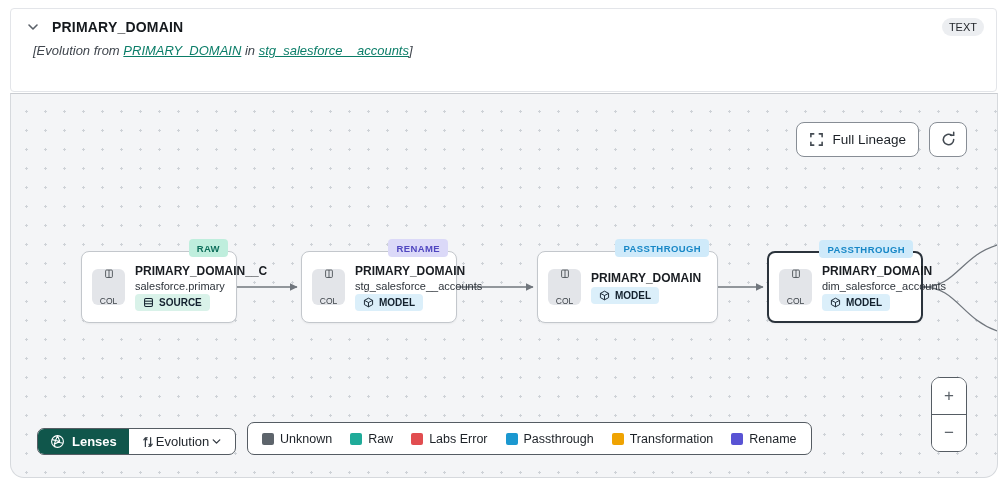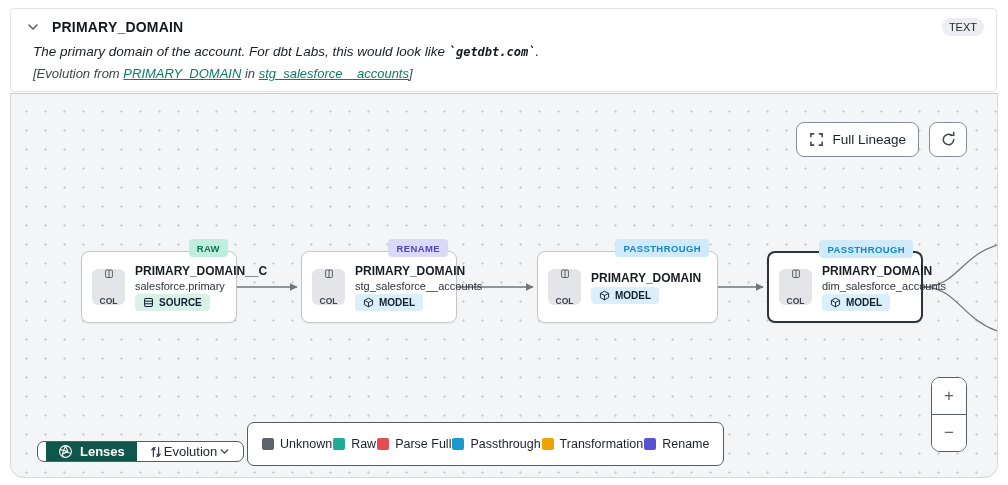--- a/index.html
+++ b/index.html
@@ -38,41 +38,41 @@
   .btn svg { color:#434a52; }
   .icon-btn { width:38px; justify-content:center; padding:0; }
 
   
   .node { position:absolute; top:157px; height:72px; background:#fff;
     border:1px solid #c3c7cc; border-radius:8px; display:flex; align-items:center;
     gap:10px; padding:0 12px 0 10px; box-shadow:0 1px 2px rgba(20,24,28,.05); cursor:pointer; }
   .node.selected { border:2px solid #2b333c; }
   .col-chip { width:33px; height:36px; background:#e3e5e9; border-radius:6px; flex:0 0 auto;
     display:flex; flex-direction:column; align-items:center; justify-content:center; color:#3c4248; }
-  .col-chip .col-label { font-size:8.5px; font-weight:700; line-height:1; margin-top:18px; }
+  .col-chip .col-label { font-size:8.5px; font-weight:400; line-height:1; margin-top:18px; }
   .node-body { display:flex; flex-direction:column; }
   .node-title { font-size:12px; font-weight:700; color:#191d22; line-height:1.35; }
   .node-sub { font-size:11px; color:#2e343b; line-height:1.35; }
   .res-badge { display:inline-flex; align-items:center; gap:5px; font-size:10px; font-weight:700;
     color:#13212e; border-radius:4px; padding:3px 8px; align-self:flex-start; }
   .res-badge svg { flex:0 0 auto; }
   .evo-badge { position:absolute; top:-13px; right:8px; font-size:9.5px; font-weight:700;
     padding:3.5px 8px; border-radius:4px; letter-spacing:.4px; }
 
   
-  .lenses-group { position:absolute; left:26px; top:347px; height:21px; display:flex;
-    border:1px solid #555c63; border-radius:7px; overflow:hidden; background:#fff;padding-left:8px; }
+  .lenses-group { position:absolute; left:26px; top:334px; height:27px; display:flex;
+    border:1px solid #555c63; border-radius:7px; overflow:hidden; background:#fff; }
   .lenses-btn { background:#10564b; color:#fff; display:flex; align-items:center; gap:7px;
     padding:0 12px; font-size:13px; font-weight:600; cursor:pointer; }
   .lens-select { display:flex; align-items:center; gap:1px; padding:0 12px; font-size:13px;
     color:#23282e; cursor:pointer; }
   .lens-select svg { color:#363d45; }
 
-  .legend { position:absolute; left:236px; top:328px; height:44px; display:flex; align-items:center;
-    gap:1px; background:#fff; border:1px solid #555c63; border-radius:7px; padding:0 14px; }
+  .legend { position:absolute; left:236px; top:328px; height:33px; display:flex; align-items:center;
+    gap:18px; background:#fff; border:1px solid #555c63; border-radius:7px; padding:0 14px; }
   .legend-item { display:flex; align-items:center; gap:6px; font-size:12.5px; color:#1c2127; }
   .swatch { width:12px; height:12px; border-radius:2px; }
 
   .zoom-ctrl { position:absolute; right:30px; top:283px; width:36px; height:75px;
     border:1px solid #555c63; border-radius:9px; background:#fff; display:flex;
     flex-direction:column; overflow:hidden; }
   .zoom-btn { flex:1; display:flex; align-items:center; justify-content:center;
     font-size:17px; color:#5a6168; background:#fff; border:none; cursor:pointer; }
   .zoom-divider { height:1px; background:#555c63; }
 </style>
@@ -81,21 +81,20 @@
 
 <div class="header-card">
   <div class="header-row">
     <svg class="chev" viewBox="0 0 16 16" fill="none" stroke="currentColor" stroke-width="1.6" stroke-linecap="round" stroke-linejoin="round">
         <polyline points="4,6 8,10 12,6"></polyline>
       </svg>
     <span class="hdr-title">PRIMARY_DOMAIN</span>
     <span class="spacer"></span>
     <span class="type-badge">TEXT</span>
   </div>
-  <div class="desc"><span>The primary domain of the account. For dbt Labs, this would look like </span><code>`getdbt.com`</code><span>.</span></div>
   <div class="inherited"><span>[Evolution from </span><a>PRIMARY_DOMAIN</a><span> in </span><a>stg_salesforce__accounts</a><span>]</span></div>
 </div>
 
 <div class="canvas">
 
   <svg class="edges" viewBox="0 0 986 383">
     <defs>
       <marker id="arr" markerWidth="7" markerHeight="7" refX="5.5" refY="3" orient="auto">
         <path d="M0,0 L6,3 L0,6 z" fill="#70767d"></path>
       </marker>
@@ -245,21 +244,21 @@
     <span class="legend-item">
         <span class="swatch" style="background-color: rgb(93, 100, 107);"></span>
         <span>Unknown</span>
       </span>
     <span class="legend-item">
         <span class="swatch" style="background-color: rgb(31, 171, 153);"></span>
         <span>Raw</span>
       </span>
     <span class="legend-item">
         <span class="swatch" style="background-color: rgb(225, 77, 80);"></span>
-        <span>Parse Full</span>
+        <span>Labs Error</span>
       </span>
     <span class="legend-item">
         <span class="swatch" style="background-color: rgb(27, 152, 208);"></span>
         <span>Passthrough</span>
       </span>
     <span class="legend-item">
         <span class="swatch" style="background-color: rgb(239, 163, 2);"></span>
         <span>Transformation</span>
       </span>
     <span class="legend-item">

